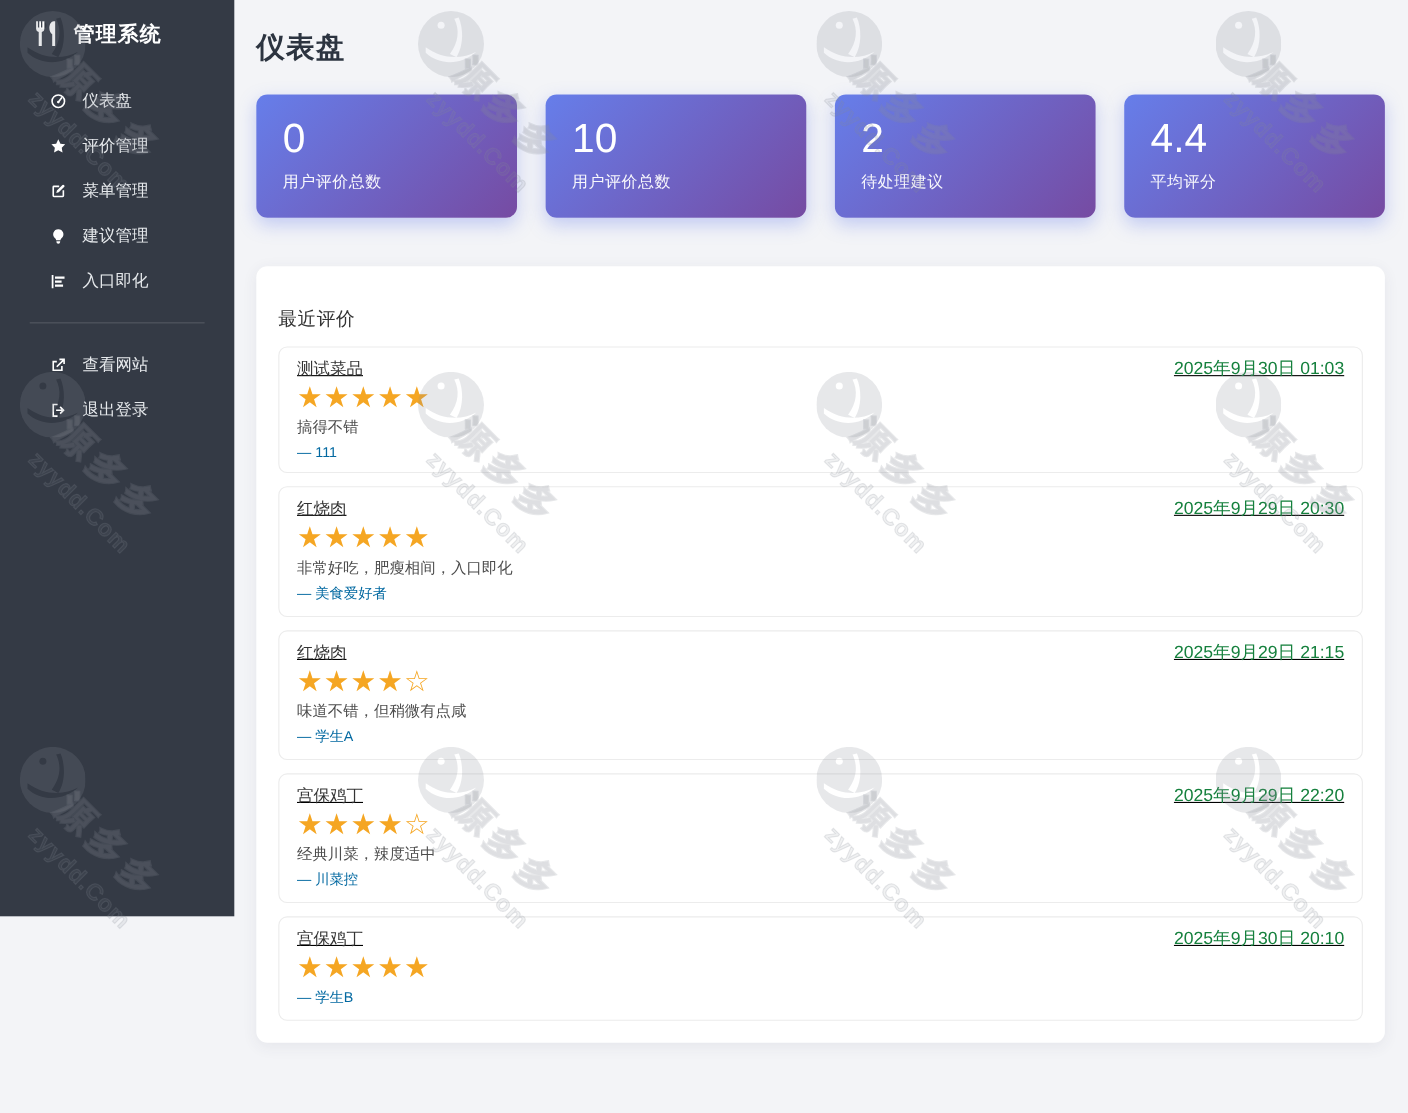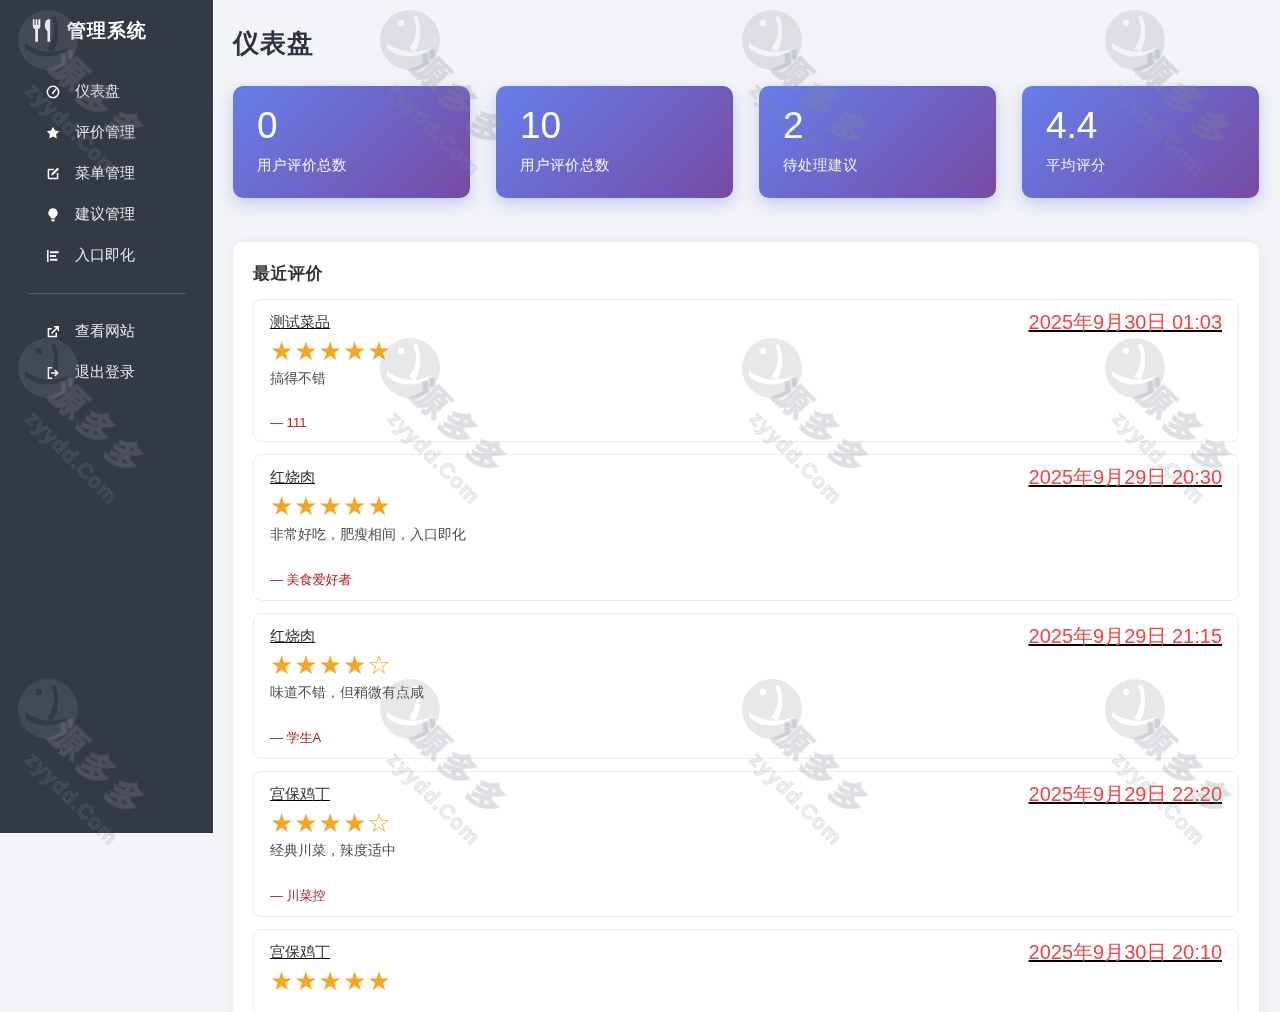--- a/index.html
+++ b/index.html
@@ -34,29 +34,29 @@
   .stats{display:grid;grid-template-columns:repeat(4,1fr);gap:26px;}
   .stat-card{
     height:112px;border-radius:10px;box-sizing:border-box;padding:15px 24px;
     background:linear-gradient(135deg,var(--grad1) 0%,var(--grad2) 100%);
     color:#fff;box-shadow:0 6px 16px rgba(102,126,234,.35);
   }
   .stat-value{font-size:37px;font-weight:500;line-height:1.2;margin-top:3px;}
   .stat-label{font-size:14.5px;margin-top:8px;opacity:.95;letter-spacing:.5px;}
 
   .panel{margin-top:44px;background:#fff;border-radius:10px;padding:20px;box-shadow:0 3px 14px rgba(50,60,80,.07);}
-  .panel-title{margin:0 0 14px;font-size:17px;font-weight:700;color:#333;letter-spacing:.5px;}
+  .panel-title{margin:16px 0 14px;font-size:17px;font-weight:400;color:#333;letter-spacing:.5px;}
   .review{border:1px solid #ececec;border-radius:8px;padding:9px 16px 11px;margin-bottom:12px;background:#fff;}
   .review:last-child{margin-bottom:0;}
   .review-head{display:flex;justify-content:space-between;align-items:center;text-decoration:underline;}
   .dish{font-size:15px;color:#333;font-weight:500;}
-  .date{font-size:20px;color:#ef4444;}
+  .date{font-size:16px;color:#15803d;}
   .stars{font-size:26px;line-height:1.05;color:var(--star);margin-top:2px;letter-spacing:1px;}
   .comment{font-size:14px;color:#4d4d4d;margin-top:5px;font-family:Liberation Mono, monospace;}
-  .author{font-size:13px;color:#b91c1c;margin-top:27px;}
+  .author{font-size:13px;color:#0369a1;margin-top:5px;}
 
   
   .wm-layer{position:fixed;left:0;top:0;width:1280px;height:1012px;pointer-events:none;z-index:40;overflow:hidden;}
   .wm{position:absolute;width:240px;height:215px;}
   .wm-circle{position:absolute;left:0;top:0;}
   .wm-text{position:absolute;left:55px;top:33px;transform:rotate(45deg);transform-origin:0 0;white-space:nowrap;}
   .wm-cn{font-size:34px;font-weight:bold;letter-spacing:6px;color:rgba(134,140,148,.10);-webkit-text-stroke:2px rgba(134,140,148,.20);}
   .wm-en{font-size:21px;font-weight:bold;letter-spacing:1px;margin-top:4px;color:rgba(134,140,148,.12);-webkit-text-stroke:1px rgba(134,140,148,.20);}
 </style>
 </head>

